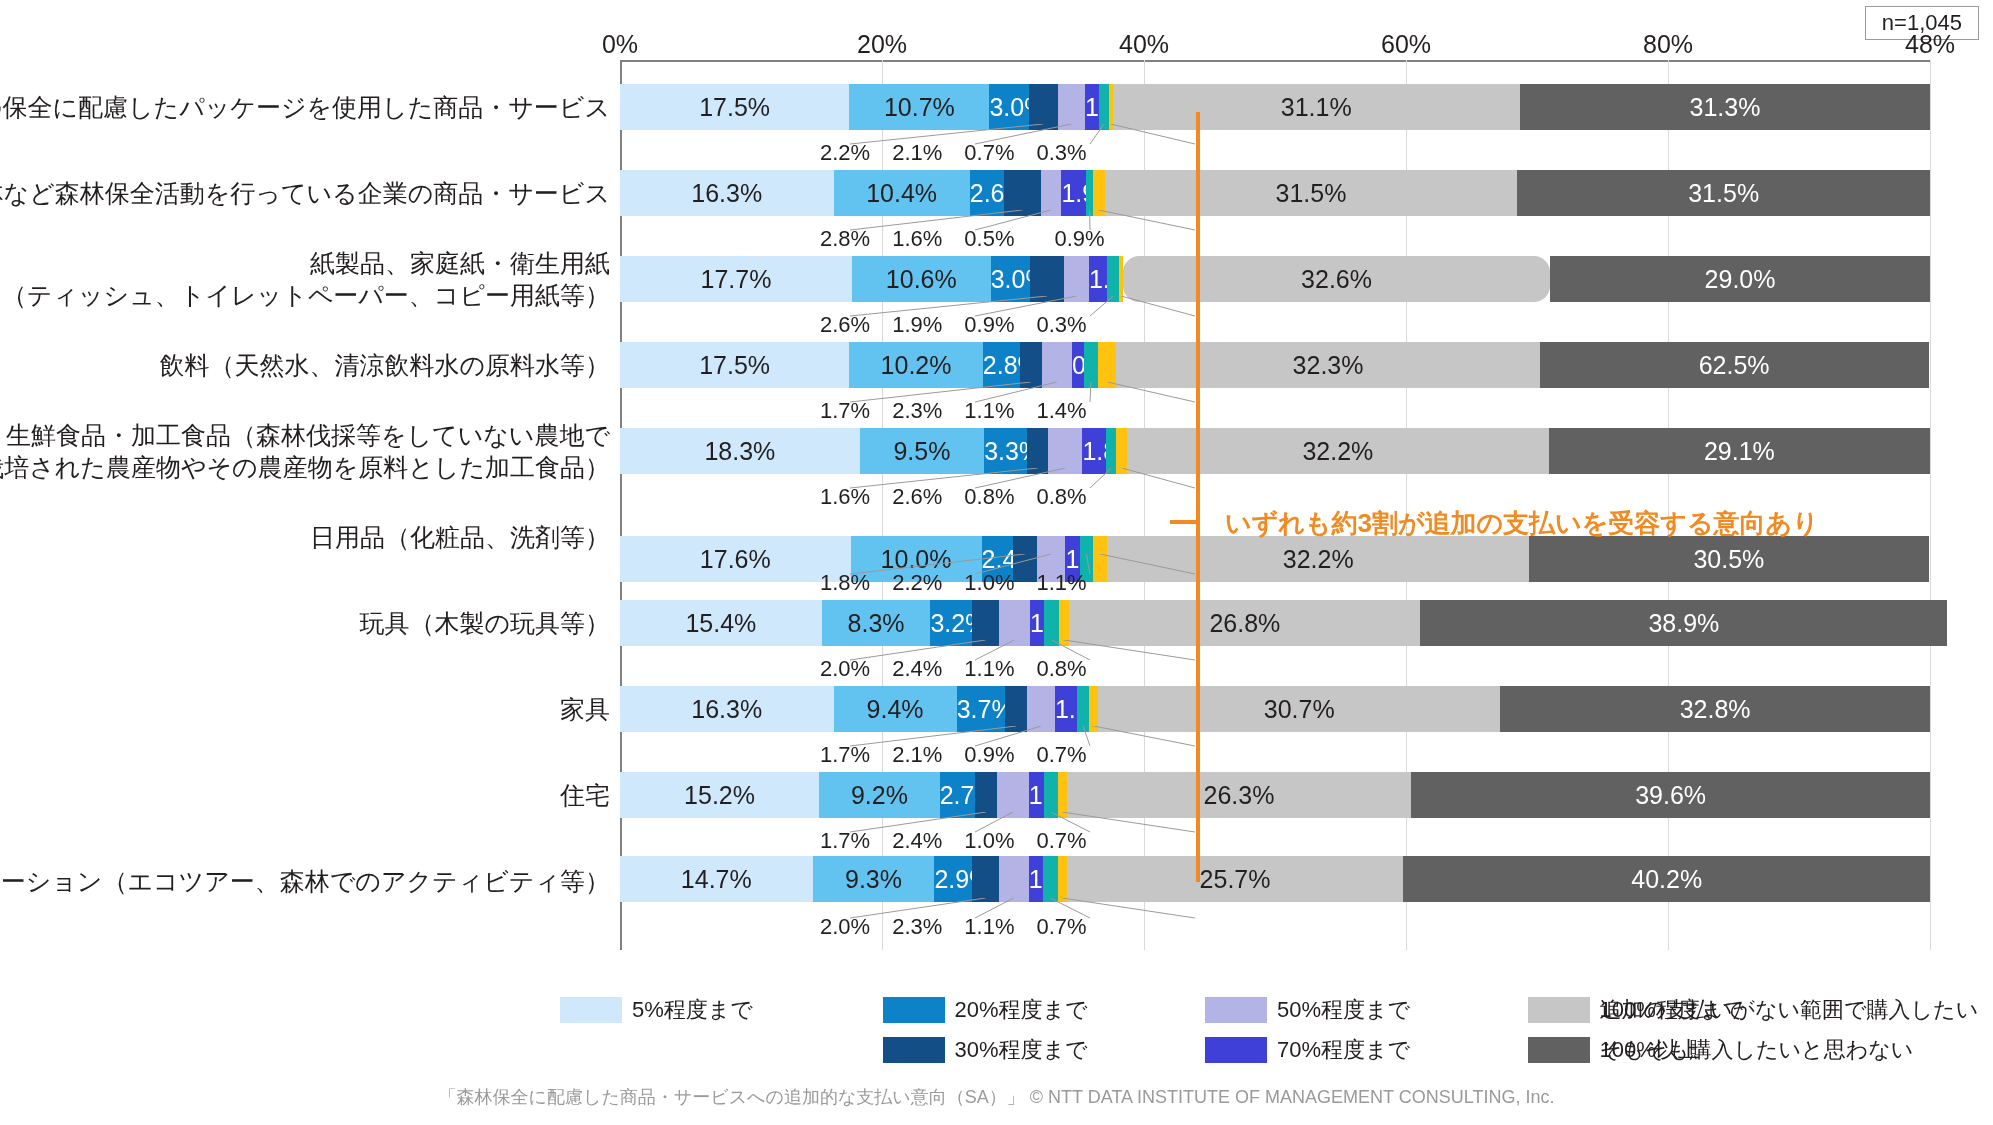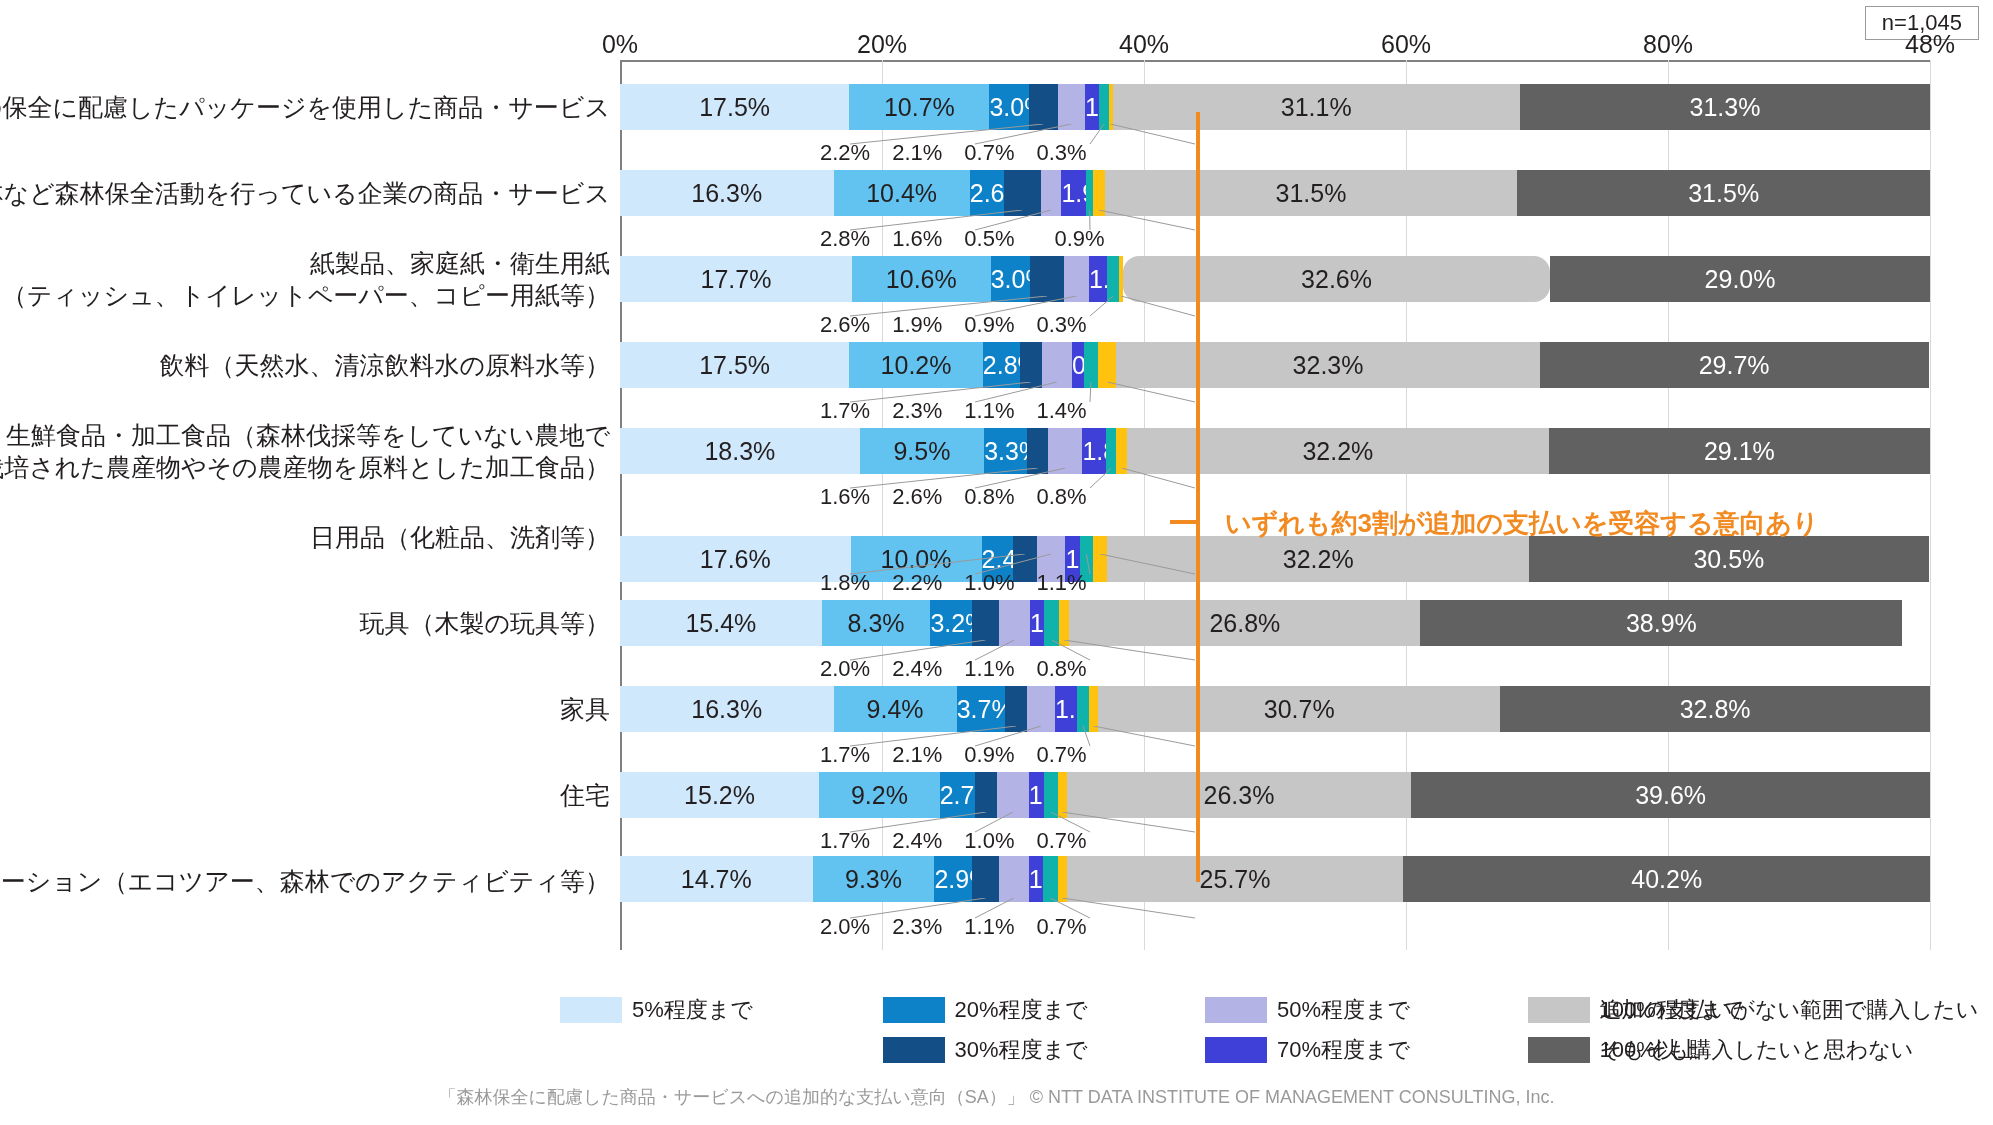--- a/index.html
+++ b/index.html
@@ -196,21 +196,21 @@
         <div class="seg" style="left: 421.82px; width: 30.13px; background: rgb(179, 179, 230);"></div>
         <div class="seg" style="left: 451.95px; width: 11.79px; background: rgb(63, 64, 216);">
           <span class="lab-white">0.9%</span>
         </div>
         <div class="seg" style="left: 463.74px; width: 14.41px; background: rgb(16, 179, 172);"></div>
         <div class="seg" style="left: 478.15px; width: 18.34px; background: rgb(255, 194, 14);"></div>
         <div class="seg" style="left: 496.49px; width: 423.13px; background: rgb(198, 198, 198);">
           <span class="lab-dark">32.3%</span>
         </div>
         <div class="seg" style="left: 919.62px; width: 389.07px; background: rgb(97, 97, 97);">
-          <span class="lab-white">29.7%</span>
+          <span class="lab-white">62.5%</span>
         </div>
       </div>
       <div class="row" style="top: 368px;">
         <div class="seg" style="left: 0px; width: 239.73px; background: rgb(207, 232, 251);">
           <span class="lab-dark">18.3%</span>
         </div>
         <div class="seg" style="left: 239.73px; width: 124.45px; background: rgb(99, 195, 240);">
           <span class="lab-dark">9.5%</span>
         </div>
         <div class="seg" style="left: 364.18px; width: 43.23px; background: rgb(13, 130, 200);">
@@ -267,21 +267,21 @@
         <div class="seg" style="left: 352.39px; width: 26.2px; background: rgb(19, 79, 134);"></div>
         <div class="seg" style="left: 378.59px; width: 31.44px; background: rgb(179, 179, 230);"></div>
         <div class="seg" style="left: 410.03px; width: 14.41px; background: rgb(63, 64, 216);">
           <span class="lab-white">1.1%</span>
         </div>
         <div class="seg" style="left: 424.44px; width: 14.41px; background: rgb(16, 179, 172);"></div>
         <div class="seg" style="left: 438.85px; width: 10.48px; background: rgb(255, 194, 14);"></div>
         <div class="seg" style="left: 449.33px; width: 351.08px; background: rgb(198, 198, 198);">
           <span class="lab-dark">26.8%</span>
         </div>
-        <div class="seg" style="left: 800.41px; width: 482px; background: rgb(97, 97, 97);">
+        <div class="seg" style="left: 800.41px; width: 527px; background: rgb(97, 97, 97);">
           <span class="lab-white">38.9%</span>
         </div>
       </div>
       <div class="row" style="top: 626px;">
         <div class="seg" style="left: 0px; width: 213.53px; background: rgb(207, 232, 251);">
           <span class="lab-dark">16.3%</span>
         </div>
         <div class="seg" style="left: 213.53px; width: 123.14px; background: rgb(99, 195, 240);">
           <span class="lab-dark">9.4%</span>
         </div>

